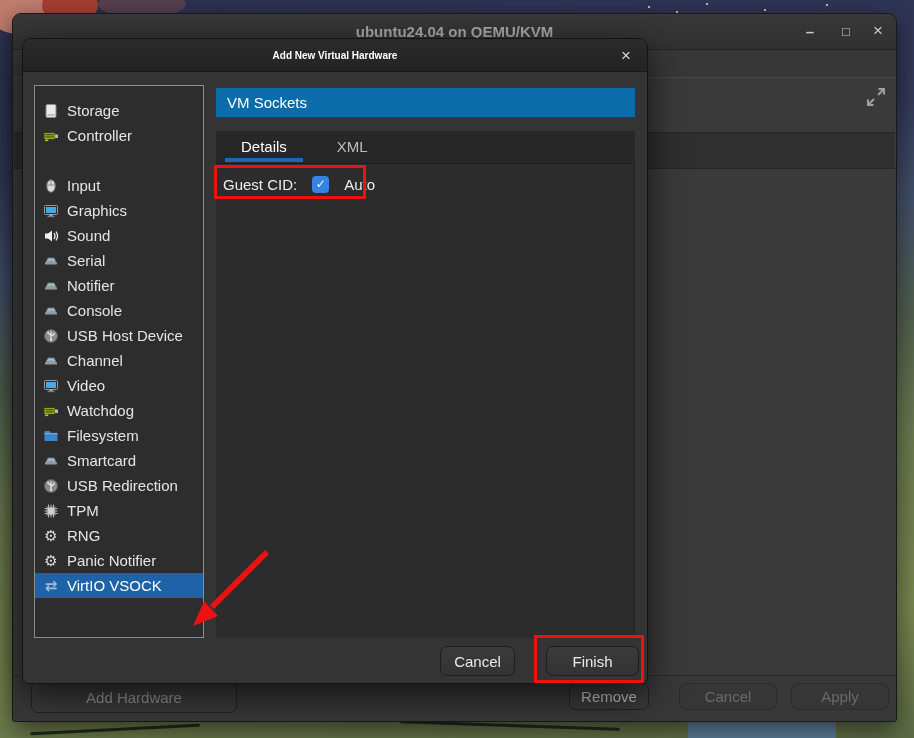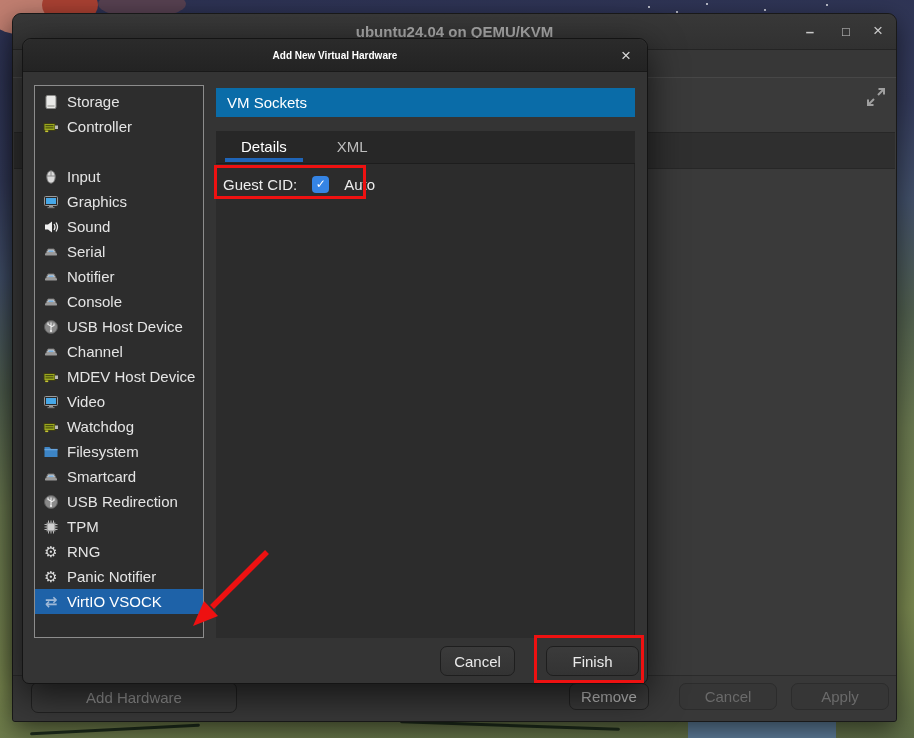--- a/index.html
+++ b/index.html
@@ -49,21 +49,21 @@
             background:#343434; border:1px solid #141414; border-radius:9px 9px 7px 7px;
             box-shadow:0 12px 36px rgba(0,0,0,.65); }
   .dlg-titlebar { position:relative; height:33px; background:linear-gradient(#2b2b2b,#232323);
                   border-bottom:1px solid #191919; border-radius:9px 9px 0 0;
                   display:flex; align-items:center; justify-content:center; }
   .dlg-title { font-weight:bold; color:#ffffff; font-size:10px; }
   .dlg-close { position:absolute; right:10px; top:6px; width:22px; height:22px; display:flex;
                align-items:center; justify-content:center; color:#d8d8d8; font-size:17px; }
 
   .hw-list { position:absolute; left:11px; top:46px; width:170px; height:553px;
-             background:#2d2d2d; border:1px solid #8c8c8c; overflow:hidden; padding-top:3px; }
+             background:#2d2d2d; border:1px solid #8c8c8c; overflow:hidden; padding-top:12px; }
   .hw-row { height:25px; display:flex; align-items:center; padding-left:8px; gap:8px;
             color:#e4e4e4; white-space:nowrap; }
   .hw-row.selected { background:var(--selection-blue,#1e62a8); color:#fff; }
   .hw-row.spacer { pointer-events:none; }
   .hw-icon { width:16px; height:16px; flex:none; display:flex; align-items:center;
              justify-content:center; font-size:14px; line-height:16px; }
   .hw-icon svg { display:block; }
   .gear-glyph { color:#dcdcdc; font-size:15px; }
   .arrows-glyph { color:#9fb9d8; font-size:15px; font-weight:bold; }
 
@@ -245,32 +245,20 @@
               <path d="M3,9 L5,5 h6 l2,4 z" fill="#c9c9c9" stroke="#6e6e6e"></path>
               <rect x="2" y="9" width="12" height="2.6" rx="1.2" fill="#9a9a9a"></rect>
               <rect x="5.5" y="6.5" width="5" height="1.5" fill="#7ab0e0"></rect>
             </svg>
           </span>
           <span>Channel</span>
         </div>
         <div class="hw-row">
           <span class="hw-icon">
             <svg viewBox="0 0 16 16" width="16" height="16">
-              <rect x="1" y="4.5" width="11" height="7" fill="#9aa81f" stroke="#3c3c14"></rect>
-              <rect x="2.5" y="6" width="8" height="1.2" fill="#4a5212"></rect>
-              <rect x="2.5" y="8.3" width="8" height="1.2" fill="#4a5212"></rect>
-              <rect x="12" y="6.5" width="3" height="3.5" fill="#b9b9b9"></rect>
-              <rect x="2.2" y="11.5" width="3" height="1.6" fill="#c8c832"></rect>
-            </svg>
-          </span>
-          <span>MDEV Host Device</span>
-        </div>
-        <div class="hw-row">
-          <span class="hw-icon">
-            <svg viewBox="0 0 16 16" width="16" height="16">
               <rect x="1.5" y="2.5" width="13" height="9" rx="1" fill="#2a2a2a" stroke="#9a9a9a"></rect>
               <rect x="3" y="4" width="10" height="6" fill="#47a8e8"></rect>
               <rect x="6" y="11.5" width="4" height="1.5" fill="#9a9a9a"></rect>
               <rect x="4.5" y="13" width="7" height="1.2" fill="#7a7a7a"></rect>
             </svg>
           </span>
           <span>Video</span>
         </div>
         <div class="hw-row">
           <span class="hw-icon">

